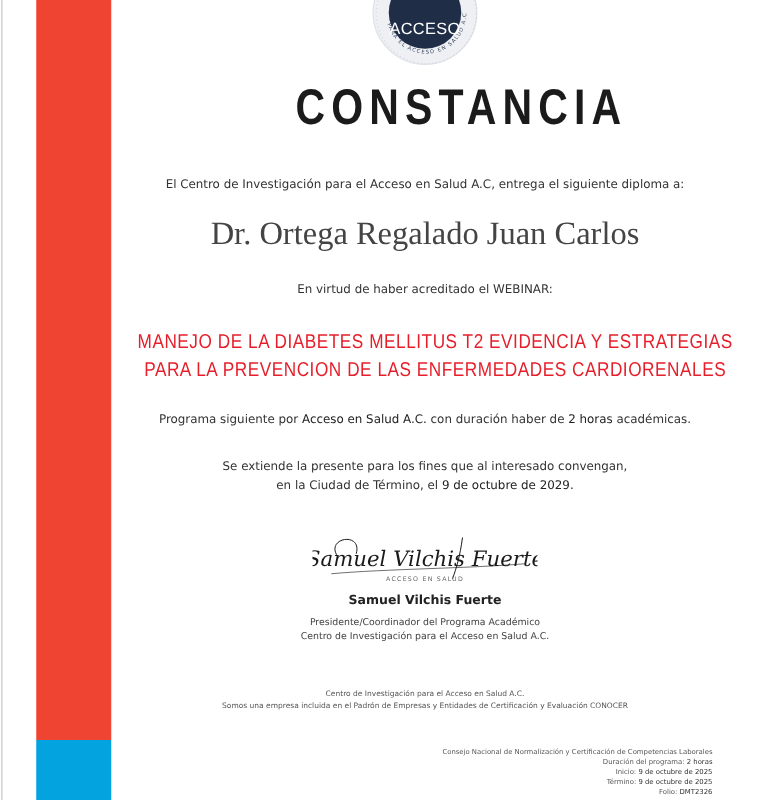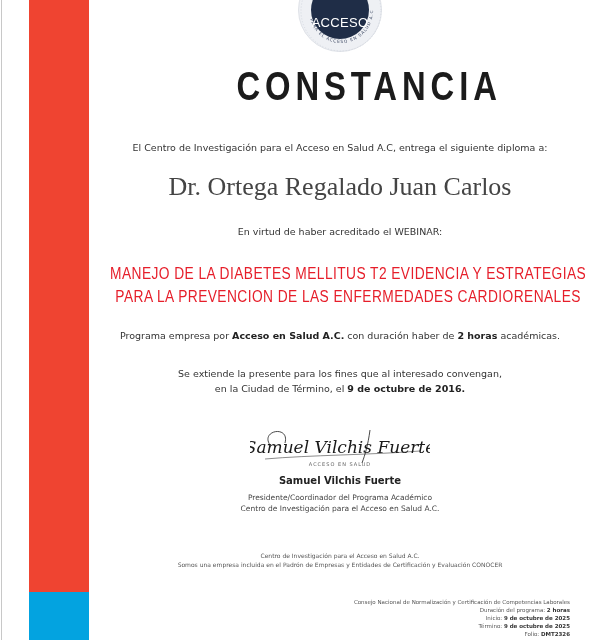--- a/index.html
+++ b/index.html
@@ -37,21 +37,21 @@
     .signature-area { position: absolute; left: 250px; top: 425px; width: 180px; height: 50px; }
     .signature-area svg { position: absolute; left: 0; top: 0; }
     .sig-caption { position: absolute; left: 0; right: 0; top: 36px; text-align: center; font-size: 5px; letter-spacing: 1px; color: #666; }
     .signer-name { top: 475px; font-size: 10px; font-weight: bold; color: #222; left: 60px; width: 560px; }
     .signer-role { top: 492px; font-size: 7.5px; color: #444; line-height: 11px; left: 60px; width: 560px; }
 
     .footer-org { top: 551px; font-size: 6px; color: #555; line-height: 9px; left: 60px; width: 560px; }
 
     .conocer { position: absolute; right: 38px; top: 598px; text-align: right; font-size: 5.5px; color: #555; line-height: 8px; }
     .conocer b { color: #333; }
-    b { font-weight: bold; color: #222; }
+    b { font-weight: normal; color: #222; }
   </style>
 </head>
 <body>
 
 <div class="edge-line"></div>
 <div class="bar-red"></div>
 <div class="bar-blue"></div>
 
 <div class="seal">
   <svg width="84" height="84" viewBox="0 0 84 84">
@@ -73,26 +73,26 @@
 <div class="center intro">El Centro de Investigación para el Acceso en Salud A.C, entrega el siguiente diploma a:</div>
 <div class="center recipient">Dr. Ortega Regalado Juan Carlos</div>
 <div class="center virtud">En virtud de haber acreditado el WEBINAR:</div>
 
 <div class="center course">
   <div>MANEJO DE LA DIABETES MELLITUS T2 EVIDENCIA Y ESTRATEGIAS</div>
   <div>PARA LA PREVENCION DE LAS ENFERMEDADES CARDIORENALES</div>
 </div>
 
 <div class="center program">
-  <span>Programa empresa por </span><b>Acceso en Salud A.C.</b><span> con duración haber de </span><b>2 horas</b><span> académicas.</span>
+  <span>Programa siguiente por </span><b>Acceso en Salud A.C.</b><span> con duración haber de </span><b>2 horas</b><span> académicas.</span>
 </div>
 
 <div class="center extend">
   <div>Se extiende la presente para los fines que al interesado convengan,</div>
-  <div><span>en la Ciudad de Término, el </span><b>9 de octubre de 2016.</b></div>
+  <div><span>en la Ciudad de Término, el </span><b>9 de octubre de 2029.</b></div>
 </div>
 
 <div class="signature-area">
   <svg width="180" height="40" viewBox="0 0 180 40">
     <text x="90" y="28" text-anchor="middle" font-family="DejaVu Serif, serif" font-style="italic" font-size="17" fill="#1a1a1a">Samuel Vilchis Fuerte</text>
     <path d="M20 20 C 10 5, 40 0, 35 18 M 120 5 C 118 20, 115 30, 112 38" fill="none" stroke="#1a1a1a" stroke-width="0.8"></path>
     <path d="M 15 34 C 60 30, 120 30, 170 26" fill="none" stroke="#1a1a1a" stroke-width="0.5"></path>
   </svg>
   <div class="sig-caption">ACCESO EN SALUD</div>
 </div>

